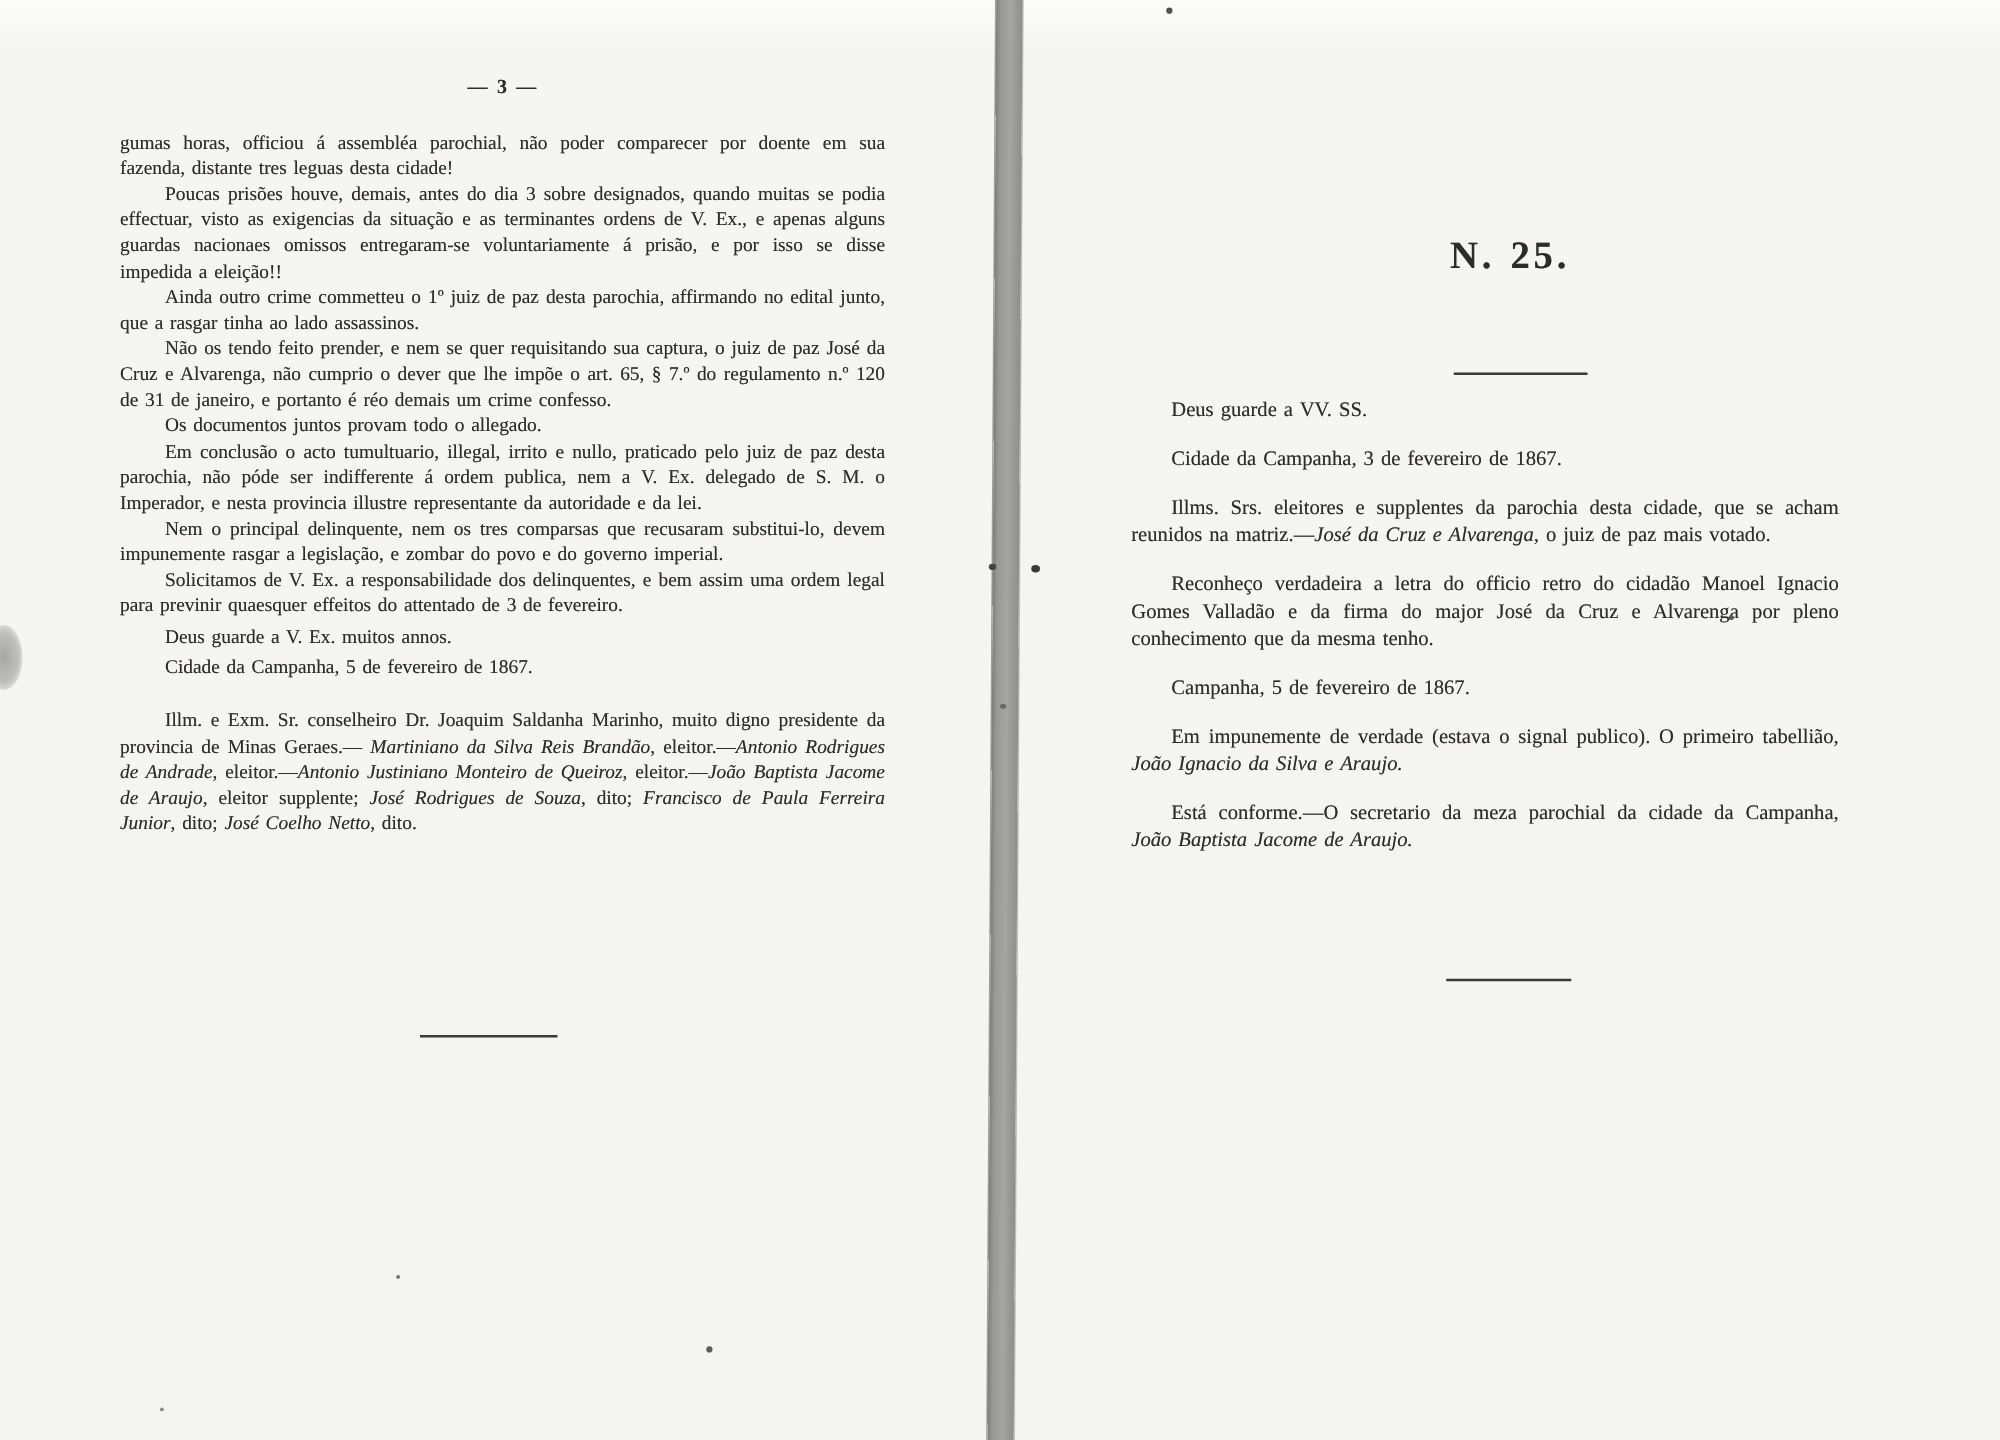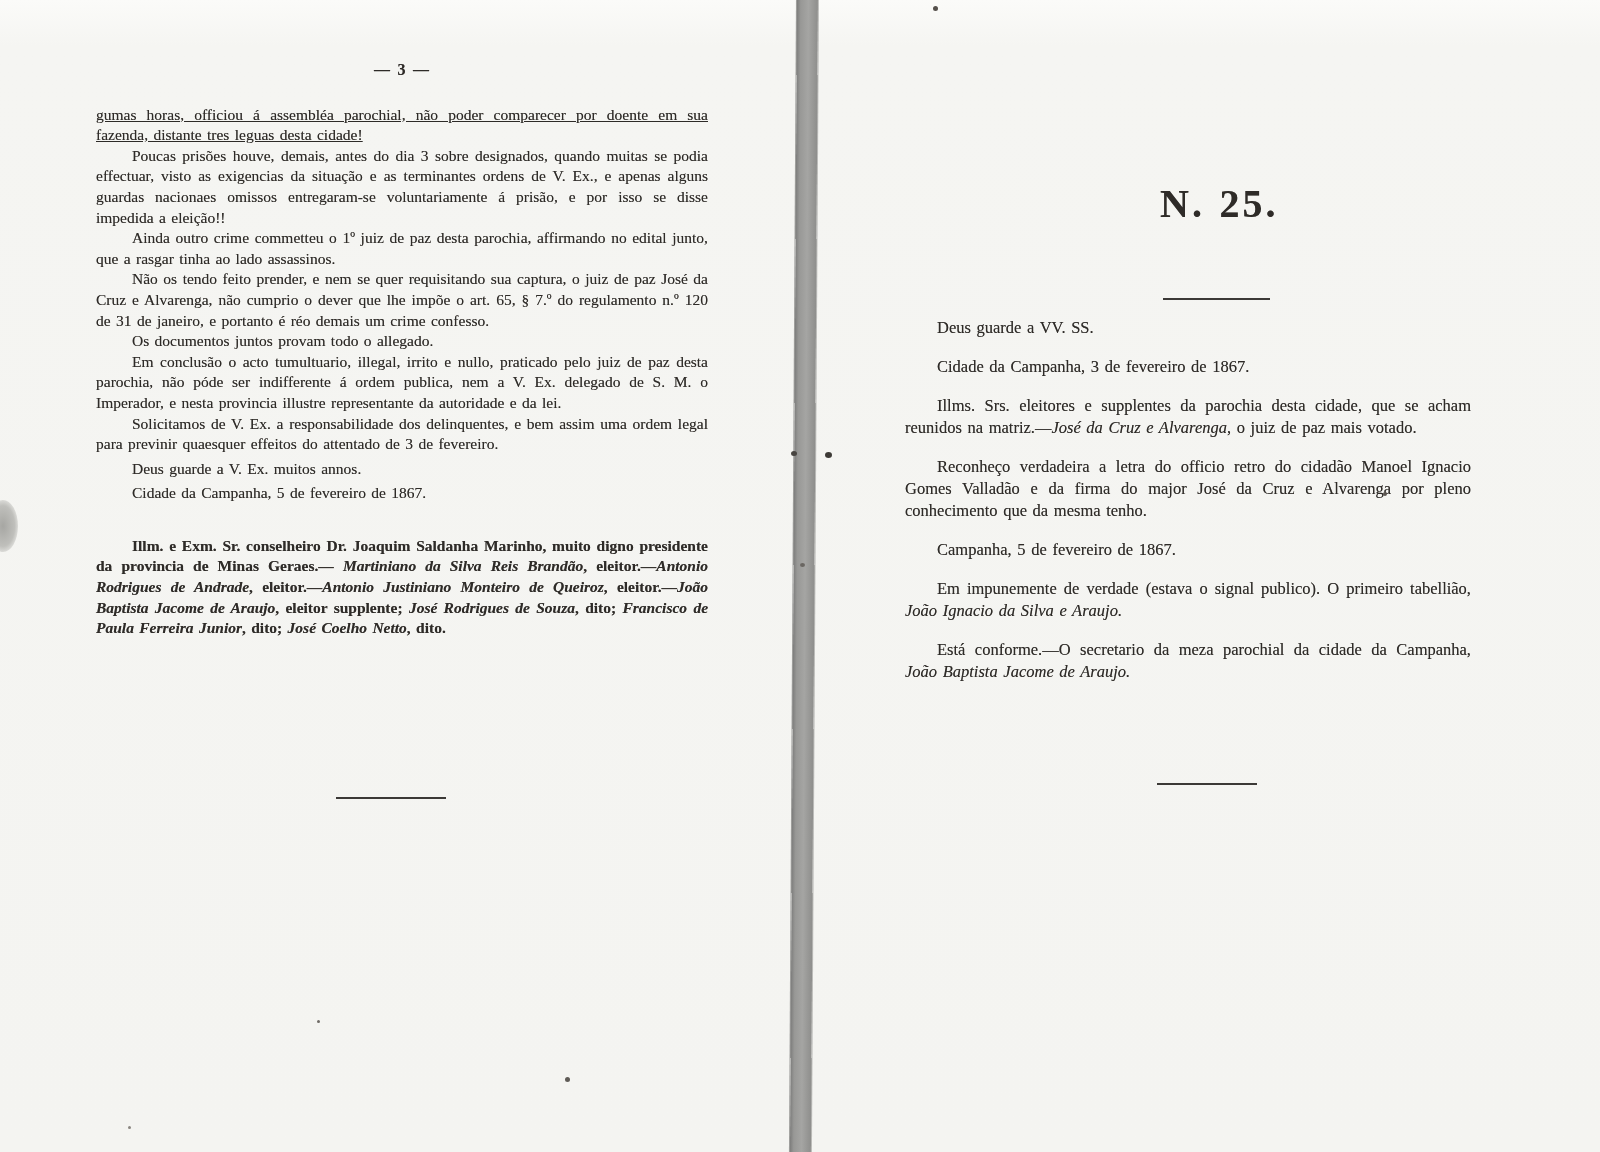--- a/index.html
+++ b/index.html
@@ -34,35 +34,35 @@
     font-size: 15.5px; line-height: 20.6px;
     word-spacing: 1.5px;
     text-shadow: 0 0 0.4px rgba(40,35,30,.5);
   }
   .page-left .pagenum {
     text-align: center;
     font-size: 16px; letter-spacing: 1px;
     margin: 0 0 24px 0; font-weight: bold;
   }
   .page-left p { text-indent: 36px; }
-  .page-left p.continuation { text-indent: 0; text-decoration: underline; }
+  .page-left p.continuation { text-indent: 0; }
   .page-left p.closing { margin-top: 4px; }
-  .page-left p.signature { margin-top: 32px; font-weight: bold; }
+  .page-left p.signature { margin-top: 22px; }
   .it { font-style: italic; }
 
   
   .page-right {
     left: 905px; top: 186px; width: 566px;
     font-size: 16.5px; line-height: 22px;
     word-spacing: 1.5px;
     text-shadow: 0 0 0.4px rgba(40,35,30,.5);
   }
   .page-right h1 {
     margin: 0 0 0 255px;
-    font-size: 40px; font-weight: 600;
+    font-size: 31px; font-weight: 600;
     letter-spacing: 3px; line-height: 36px;
   }
   .page-right p { text-indent: 32px; margin-top: 17px; }
   .page-right p.first-body { margin-top: 84px; }
 
   
   .rule { height: 2px; background: #3b3936; }
   .rule-left  { width: 110px; margin: 158px 0 0 240px; }
   .rule-top   { width: 107px; margin: 76px 0 0 258px; }
   .rule-bottom{ width: 100px; margin: 100px 0 0 252px; }
@@ -87,20 +87,21 @@
   <div class="punch"></div>
 
   <section class="page page-left">
     <div class="pagenum">— 3 —</div>
     <p class="continuation">gumas horas, officiou á assembléa parochial, não poder comparecer por doente em sua fazenda, distante tres leguas desta cidade!</p>
     <p>Poucas prisões houve, demais, antes do dia 3 sobre designados, quando muitas se podia effectuar, visto as exigencias da situação e as terminantes ordens de V. Ex., e apenas alguns guardas nacionaes omissos entregaram-se voluntariamente á prisão, e por isso se disse impedida a eleição!!</p>
     <p>Ainda outro crime commetteu o 1º juiz de paz desta parochia, affirmando no edital junto, que a rasgar tinha ao lado assassinos.</p>
     <p>Não os tendo feito prender, e nem se quer requisitando sua captura, o juiz de paz José da Cruz e Alvarenga, não cumprio o dever que lhe impõe o art. 65, § 7.º do regulamento n.º 120 de 31 de janeiro, e portanto é réo demais um crime confesso.</p>
     <p>Os documentos juntos provam todo o allegado.</p>
     <p>Em conclusão o acto tumultuario, illegal, irrito e nullo, praticado pelo juiz de paz desta parochia, não póde ser indifferente á ordem publica, nem a V. Ex. delegado de S. M. o Imperador, e nesta provincia illustre representante da autoridade e da lei.</p>
+    <p>Nem o principal delinquente, nem os tres comparsas que recusaram substitui-lo, devem impunemente rasgar a legislação, e zombar do povo e do governo imperial.</p>
     <p>Solicitamos de V. Ex. a responsabilidade dos delinquentes, e bem assim uma ordem legal para previnir quaesquer effeitos do attentado de 3 de fevereiro.</p>
     <p class="closing">Deus guarde a V. Ex. muitos annos.</p>
     <p class="closing">Cidade da Campanha, 5 de fevereiro de 1867.</p>
     <p class="signature"><span>Illm. e Exm. Sr. conselheiro Dr. Joaquim Saldanha Marinho, muito digno presidente da provincia de Minas Geraes.— </span><span class="it">Martiniano da Silva Reis Brandão</span><span>, eleitor.—</span><span class="it">Antonio Rodrigues de Andrade</span><span>, eleitor.—</span><span class="it">Antonio Justiniano Monteiro de Queiroz</span><span>, eleitor.—</span><span class="it">João Baptista Jacome de Araujo</span><span>, eleitor supplente; </span><span class="it">José Rodrigues de Souza</span><span>, dito; </span><span class="it">Francisco de Paula Ferreira Junior</span><span>, dito; </span><span class="it">José Coelho Netto</span><span>, dito.</span></p>
     <div class="rule rule-left"></div>
   </section>
 
   <section class="page page-right">
     <h1>N. 25.</h1>
     <div class="rule rule-top"></div>

